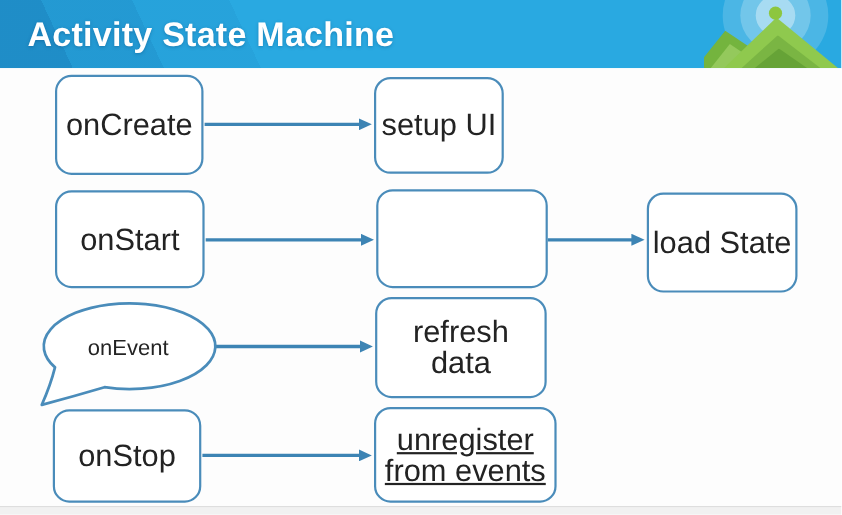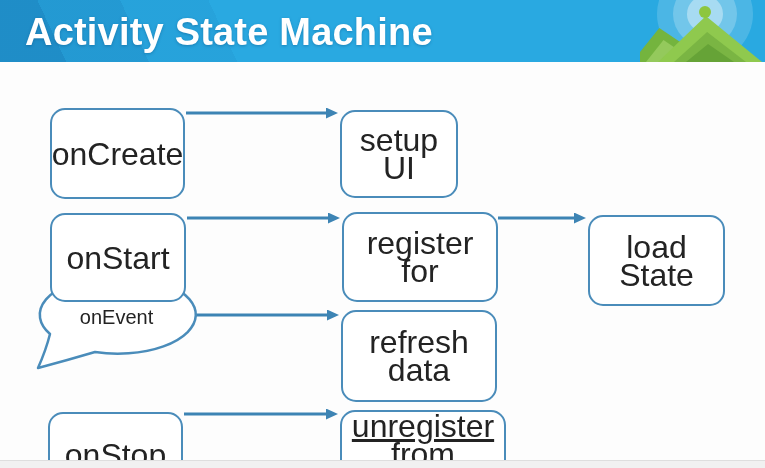--- a/index.html
+++ b/index.html
@@ -18,21 +18,21 @@
   .header .stripes{
     position:absolute;inset:0;
     background:linear-gradient(65deg,
       rgba(8,77,140,.30) 0 60px,
       rgba(8,77,140,.17) 60px 135px,
       rgba(8,77,140,.07) 135px 215px,
       rgba(8,77,140,0) 215px);
   }
   .title{
     position:absolute;left:25px;top:0;height:62px;line-height:64px;
-    color:#ffffff;font-size:38px;font-weight:bold;letter-spacing:.2px;
+    color:#ffffff;font-size:31px;font-weight:bold;letter-spacing:.2px;
     text-shadow:0 1px 3px rgba(0,60,110,.35);white-space:nowrap;
   }
   
   .logo{position:absolute;right:0;top:0;width:125px;height:62px;overflow:hidden;}
   .logo .halo{position:absolute;border-radius:50%;}
   .halo.h1{width:96px;height:96px;left:17px;top:-34px;background:rgba(255,255,255,.16);}
   .halo.h2{width:64px;height:64px;left:33px;top:-18px;background:rgba(255,255,255,.22);}
   .halo.h3{width:36px;height:36px;left:47px;top:-4px;background:rgba(255,255,255,.38);}
   .logo .sun{position:absolute;width:12px;height:12px;left:59px;top:6px;border-radius:50%;background:#8dc63f;}
   .mountain{position:absolute;}
@@ -46,23 +46,22 @@
     clip-path:polygon(46% 0,100% 100%,0 100%);}
   .mt-main-core{left:46px;top:44px;width:48px;height:18px;background:#66a337;
     clip-path:polygon(46% 0,100% 100%,0 100%);}
 
   
   .canvas{position:absolute;left:0;top:62px;width:765px;height:399px;background:#fdfdfd;}
   .edges{position:absolute;left:0;top:0;width:765px;height:399px;}
   .node{
     position:absolute;display:flex;flex-direction:column;align-items:center;justify-content:center;
     background:#ffffff;border:2.5px solid #4a8cba;border-radius:15px;
-    color:#232323;font-size:32px;line-height:28px;text-align:center;
+    color:#232323;font-size:28px;line-height:28px;text-align:right;
     box-sizing:border-box;
-    margin-top:40px;
   }
   .bubble-label{
     position:absolute;display:flex;align-items:center;justify-content:center;
     color:#232323;font-size:20px;pointer-events:none;
   }
 
   
   .footer{
     position:absolute;left:0;bottom:0;width:765px;height:7px;
     background:#f1f1f1;border-top:1px solid #dedede;
@@ -111,21 +110,20 @@
 
     <div class="node" style="left:340px;top:8px;width:118px;height:88px;">
       <span>setup UI</span>
     </div>
 
     <div class="node" style="left:50px;top:111px;width:136px;height:89px;">
       <span>onStart</span>
     </div>
 
     <div class="node" style="left:342px;top:110px;width:156px;height:90px;">
-      <span>register for</span>
     </div>
 
     <div class="node" style="left:588px;top:113px;width:137px;height:91px;">
       <span>load State</span>
     </div>
 
     <div class="bubble-label" style="left:44px;top:233px;width:145px;height:45px;">
       <span>onEvent</span>
     </div>
 

